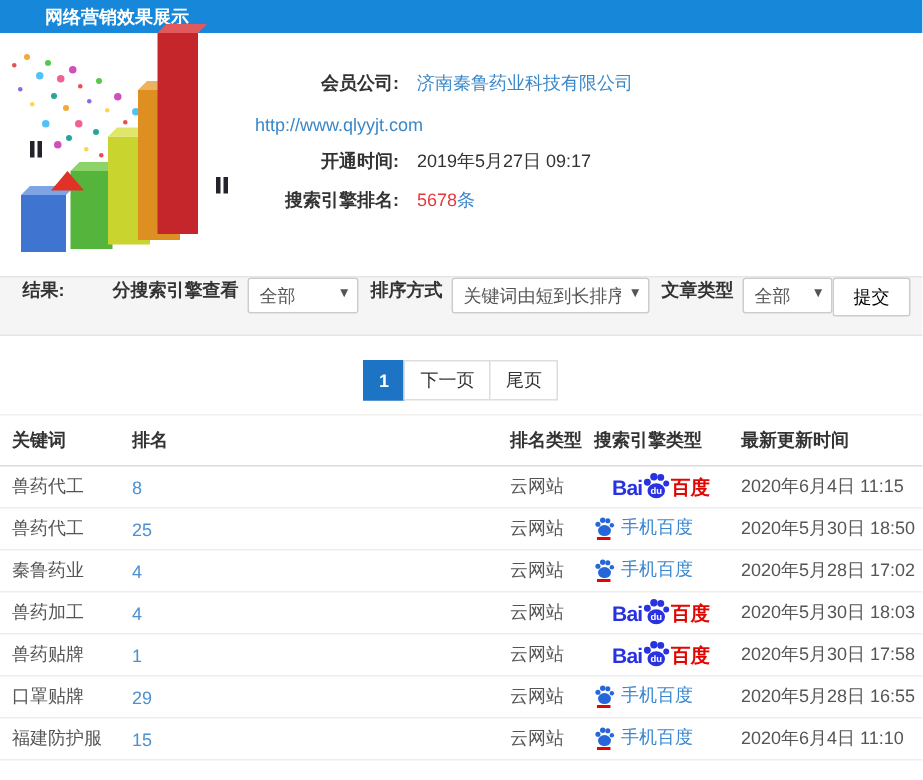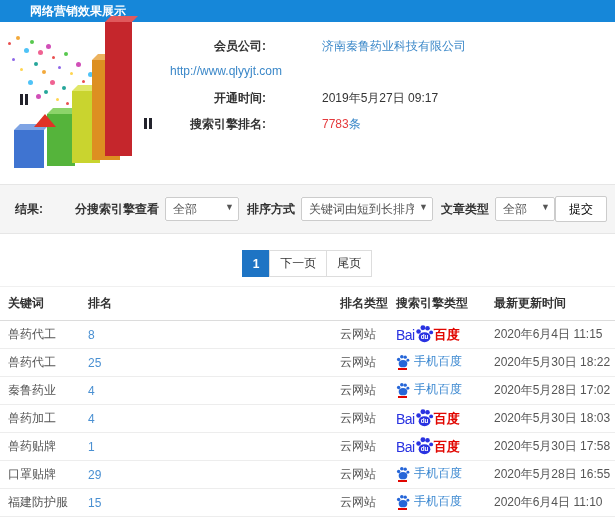--- a/index.html
+++ b/index.html
@@ -57,35 +57,35 @@
   .up-arrow .tip {
     width: 0; height: 0; margin: 0 auto;
     border-left: 11px solid transparent; border-right: 11px solid transparent;
     border-bottom: 13px solid #e03226;
   }
   .up-arrow .shaft { width: 10px; height: 20px; background: #e03226; margin: 0 auto; }
 
   .confetti i { position: absolute; border-radius: 50%; display: block; }
 
   .info-list { padding-top: 10px; }
-  .info-row { display: flex; align-items: flex-start; height: 26px; gap: 44px; }
+  .info-row { display: flex; align-items: flex-end; height: 26px; }
   .info-label { width: 96px; text-align: right; font-weight: bold; color: #333; margin-right: 12px; }
   .link-value { color: var(--link, #3a87c8); text-decoration: none; cursor: pointer; }
   .plain-value { color: #333; }
   .count-red { color: var(--count-red, #e4393c); }
   .count-unit { color: var(--link, #3a87c8); }
 
   
   .filter-bar {
-    height: 50px;
+    height: 40px;
     background: #f5f5f5;
     border-top: 1px solid #e6e6e6;
     border-bottom: 1px solid #e6e6e6;
     display: flex;
-    align-items: center;
+    align-items: flex-start;
     padding: 0 8px 0 15px;
   }
   .filter-bar .result-label { font-weight: bold; }
   .filter-bar .spacer { flex: 1; }
   .filter-label { font-weight: bold; margin: 0 6px 0 8px; white-space: nowrap; }
   .sel-wrap { position: relative; display: inline-block; background: #fff; }
   .sel-wrap select {
     -webkit-appearance: none; appearance: none;
     border: 1px solid #ccc; background: #fff; color: #555;
     height: 24px; font-size: 12px; padding: 0 18px 0 7px;
@@ -127,21 +127,21 @@
   }
   .data-table td {
     padding: 5px 8px; border-bottom: 1px solid #ededed;
     color: #555; font-size: 12px; height: 26px; white-space: nowrap; overflow: hidden;
   }
   .col-kw { width: 80px; } .col-rank { width: 252px; } .col-type { width: 56px; }
   .col-eng { width: 98px; } .col-time { width: 129px; }
   .rank-link { color: #4a90d2; cursor: pointer; }
 
   .baidu-logo { display: inline-flex; align-items: center; line-height: 1; }
-  .baidu-logo .bai { color: var(--baidu-blue, #2932e1); font-weight: normal; font-size: 14px; letter-spacing: -0.5px; }
+  .baidu-logo .bai { color: var(--baidu-blue, #2932e1); font-weight: bold; font-size: 14px; letter-spacing: -0.5px; margin-left: 12px; }
   .baidu-logo .du-cn { color: var(--baidu-red, #e10601); font-weight: bold; font-size: 13px; }
   .baidu-logo .paw { display: inline-flex; margin: -3px 0 0 0; }
 
   .mobile-logo { display: inline-flex; align-items: center; line-height: 1; }
   .mobile-logo .paw { position: relative; display: inline-flex; margin-right: 4px; }
   .mobile-logo .paw::after {
     content: ""; position: absolute; left: 2px; bottom: -2px;
     width: 9px; height: 2px; background: var(--baidu-red, #e10601);
   }
   .mobile-logo .m-text { font-style: normal; color: #3a87d0; font-size: 12px; }
@@ -180,21 +180,21 @@
     </div>
     <div class="info-row">
       <a class="link-value">http://www.qlyyjt.com</a>
     </div>
     <div class="info-row">
       <span class="info-label">开通时间:</span>
       <span class="plain-value">2019年5月27日 09:17</span>
     </div>
     <div class="info-row">
       <span class="info-label">搜索引擎排名:</span>
-      <span class="plain-value"><b class="count-red" style="font-weight:normal">7783</b><b class="count-unit" style="font-weight:normal">条</b></span>
+      <span class="plain-value"><b class="count-red" style="font-weight:normal">5678</b><b class="count-unit" style="font-weight:normal">条</b></span>
     </div>
   </div>
 </div>
 
 <div class="filter-bar">
   <span class="result-label">结果:</span>
   <span class="spacer"></span>
 
   <span class="filter-label">分搜索引擎查看</span>
   <span class="sel-wrap sel-engine">
@@ -270,21 +270,21 @@
               <svg width="14" height="14" viewBox="0 0 24 24" aria-hidden="true">
                 <circle cx="4.5" cy="9.5" r="2.9" fill="#2666d8"></circle>
                 <circle cx="10" cy="4.8" r="3.1" fill="#2666d8"></circle>
                 <circle cx="15.8" cy="5.4" r="2.9" fill="#2666d8"></circle>
                 <circle cx="20.4" cy="10.6" r="2.5" fill="#2666d8"></circle>
                 <ellipse cx="12" cy="16.6" rx="7.4" ry="6.3" fill="#2666d8"></ellipse>
               </svg>
             </span>
             <i class="m-text">手机百度</i>
           </span></td>
-        <td>2020年5月30日 18:22</td>
+        <td>2020年5月30日 18:50</td>
       </tr>
       <tr>
         <td>秦鲁药业</td>
         <td><span class="rank-link">4</span></td>
         <td>云网站</td>
         <td><span class="mobile-logo">
             <span class="paw">
               <svg width="14" height="14" viewBox="0 0 24 24" aria-hidden="true">
                 <circle cx="4.5" cy="9.5" r="2.9" fill="#2666d8"></circle>
                 <circle cx="10" cy="4.8" r="3.1" fill="#2666d8"></circle>

